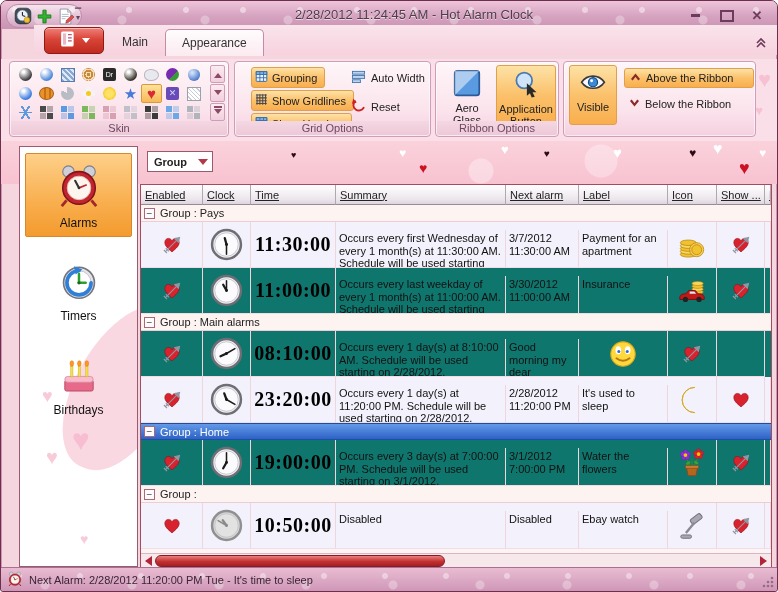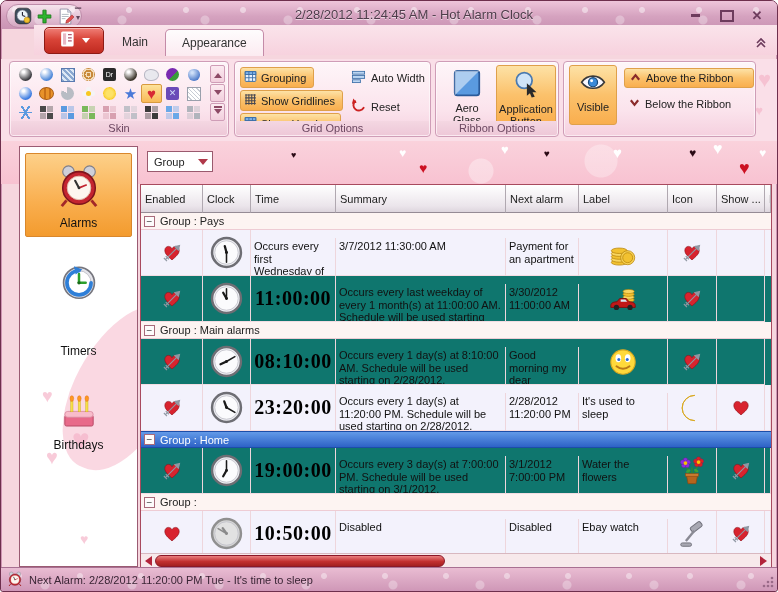--- a/index.html
+++ b/index.html
@@ -48,21 +48,21 @@
   .skitem{display:flex;align-items:center;justify-content:center;box-sizing:border-box;}
   .skitem.selected{background:linear-gradient(#fde29a,#f8b957);border:1px solid #d89a3e;border-radius:2px;}
   .skscroll{position:absolute;right:3px;top:3px;width:15px;}
   .sbtn{height:18px;margin-bottom:1px;background:linear-gradient(#fcebf1,#f2cfdd);border:1px solid #cf9db7;border-radius:2px;
     display:flex;align-items:center;justify-content:center;box-sizing:border-box;}
   .tri-up{width:0;height:0;border:4px solid transparent;border-bottom:5px solid #8d4a66;margin-bottom:2px;}
   .tri-dn{width:0;height:0;border:4px solid transparent;border-top:5px solid #8d4a66;margin-top:2px;}
   .gal{display:flex;flex-direction:column;align-items:center;}
   .gal .bar{width:8px;height:2px;background:#8d4a66;margin-bottom:1px;}
 
-  .gridcol{position:absolute;left:5px;top:5px;}
+  .gridcol{position:absolute;left:16px;top:5px;}
   .obtn{display:flex;align-items:center;gap:4px;height:19px;padding:0 7px 0 3px;width:max-content;
     background:linear-gradient(#fde2a6,#fbc16b 50%,#f9ae4e);border:1px solid #dfa04a;border-radius:3px;
     font-size:11px;color:#222;margin-bottom:2px;}
   .gridcol2{position:absolute;left:116px;top:7px;}
   .plainbtn{display:flex;align-items:center;gap:5px;font-size:11px;color:#222;margin-bottom:12px;}
 
   .bigbtn{position:absolute;top:3px;height:60px;display:flex;flex-direction:column;align-items:center;
     font-size:11px;line-height:12px;text-align:center;color:#222;box-sizing:border-box;padding-top:4px;}
   .bigbtn.orange{background:linear-gradient(#fde2a6,#fbc16b 50%,#f9ae4e);border:1px solid #dfa04a;border-radius:3px;}
   .b-aero{left:4px;width:54px;} .b-appbtn{left:60px;width:60px;} .b-visible{left:5px;width:48px;}
@@ -71,40 +71,40 @@
   .qbtn.active{background:linear-gradient(#fde2a6,#fbc16b 50%,#f9ae4e);border:1px solid #dfa04a;border-radius:3px;}
 
   
   .band{position:absolute;left:0;top:140px;right:0;height:43px;
     background-image:
       radial-gradient(circle at 480px 30px, rgba(255,255,255,.35) 12px, rgba(255,255,255,0) 13px),
       radial-gradient(circle at 600px 20px, rgba(255,255,255,.3) 16px, rgba(255,255,255,0) 17px),
       linear-gradient(#fad2dc,#f8c2d1);}
   .bheart{position:absolute;line-height:1;}
   .groupdd{position:absolute;left:146px;top:150px;width:66px;height:21px;background:#fff;border:1px solid #9a5a6e;
-    font-size:11px;display:flex;align-items:center;padding-left:6px;color:#222;box-sizing:border-box;}
+    font-size:11px;display:flex;align-items:center;padding-left:6px;color:#222;box-sizing:border-box;font-weight:bold;}
   .dda{margin-left:auto;margin-right:4px;width:0;height:0;border:5px solid transparent;border-top:6px solid #b0394a;margin-top:6px;}
 
   
   .sidebar{position:absolute;left:18px;top:145px;width:119px;height:421px;background:#fff;border:1px solid #9a5a72;overflow:hidden;box-sizing:border-box;}
   .sdecor{position:absolute;color:#f8cbd9;line-height:1;}
   .wing{position:absolute;right:-34px;top:150px;width:95px;height:180px;background:#f7c3d2;opacity:.65;
     border-radius:60% 40% 55% 45%;transform:rotate(25deg);}
   .sitem{position:relative;margin:6px 5px 0 5px;display:flex;flex-direction:column;align-items:center;
     padding:9px 0 6px;font-size:12px;color:#111;box-sizing:border-box;}
   .sitem.selected{background:linear-gradient(#fdd089,#f9ae4e 60%,#f39b2e);border:1px solid #d9872c;border-radius:2px;}
   .sitem .slabel{margin-top:4px;}
 
   
   .twrap{position:absolute;left:139px;top:183px;width:632px;height:385px;border:1px solid #a84a5e;
     background:#fcf4f4;box-sizing:border-box;overflow:hidden;}
   .rowsarea{position:absolute;left:0;right:0;top:0;bottom:15px;overflow:hidden;}
   .trow{display:grid;grid-template-columns:62px 48px 85px 170px 73px 89px 49px 48px 6px;}
-  .th{height:28px;background:linear-gradient(#ffffff,#ebe5eb 78%,#ddd5dd);border-right:1px solid #b0a8b0;border-bottom:1px solid #958b95;
-    font-size:11px;color:#222;display:flex;align-items:center;padding-left:4px;box-sizing:border-box;overflow:hidden;white-space:nowrap;}
+  .th{height:20px;background:linear-gradient(#ffffff,#ebe5eb 78%,#ddd5dd);border-right:1px solid #b0a8b0;border-bottom:1px solid #958b95;
+    font-size:11px;color:#222;display:flex;align-items:center;padding-left:4px;box-sizing:border-box;overflow:hidden;white-space:nowrap;text-decoration:underline;}
   .ghdr{height:17px;display:flex;align-items:center;gap:5px;font-size:11px;color:#222;background:#fdf4f2;
     border-bottom:1px solid #eeccd4;padding-left:3px;box-sizing:border-box;}
   .ghdr.sel{background:linear-gradient(#639ae8,#2d62c6);color:#fff;border-top:1px solid #1d4da8;border-bottom:1px solid #1d4da8;}
   .cbox{width:11px;height:11px;border:1px solid #a86a7a;background:#fdfbfb;font-size:10px;line-height:9px;text-align:center;color:#444;box-sizing:border-box;flex:none;}
   .drow{height:46px;background:#f3f2fc;}
   .drow.alt{background:#0f766e;}
   .td{border-right:1px solid #eed6dc;border-bottom:1px solid #f3dde3;display:flex;align-items:center;justify-content:center;
     box-sizing:border-box;overflow:hidden;}
   .td.txt{justify-content:flex-start;align-items:flex-start;padding:2px 3px;font-size:11px;line-height:12.5px;color:#111;text-align:left;display:block;margin-top:8px;}
   .td.time{font-family:"Liberation Serif",serif;font-weight:bold;font-size:20px;color:#000;letter-spacing:.5px;}
@@ -478,21 +478,21 @@
     <line x1="11" y1="39" x2="6" y2="45" stroke="#a32828" stroke-width="3"></line>
               <line x1="37" y1="39" x2="42" y2="45" stroke="#a32828" stroke-width="3"></line>
     <circle cx="24" cy="26" r="17" fill="#c42430" stroke="#7e141c" stroke-width="1.6"></circle>
               <circle cx="24" cy="26" r="12.3" fill="#fdf6ef" stroke="#e0bfae" stroke-width="1"></circle>
     <line x1="24" y1="26" x2="20" y2="18.5" stroke="#333" stroke-width="2.2" stroke-linecap="round"></line>
               <line x1="24" y1="26" x2="31.5" y2="23" stroke="#c42430" stroke-width="1.8" stroke-linecap="round"></line>
               <circle cx="24" cy="26" r="1.4" fill="#333"></circle>
             </svg></span>
           <span class="slabel">Alarms</span>
         </div>
-        <div class="sitem" style="margin-top: 16px; gap: 35px;">
+        <div class="sitem" style="margin-top: 16px;">
           <span><svg width="40" height="40" viewBox="0 0 48 48">
               <circle cx="24" cy="25" r="18.5" fill="#e4e4ea" stroke="#76767e" stroke-width="2"></circle>
               <circle cx="24" cy="25" r="14.5" fill="#fff" stroke="#b8b8c0" stroke-width="1"></circle>
     <path d="M24 10.5 A14.5 14.5 0 1 0 38.5 25" fill="none" stroke="#2e7fd8" stroke-width="4.4" stroke-linecap="round"></path>
     <path d="M18 5 L28 9 20 15 Z" fill="#2e7fd8"></path>
     <line x1="24" y1="25" x2="24" y2="14.5" stroke="#2ca02c" stroke-width="3" stroke-linecap="round"></line>
               <line x1="24" y1="25" x2="32" y2="25" stroke="#2ca02c" stroke-width="3" stroke-linecap="round"></line>
               <circle cx="24" cy="25" r="2" fill="#1a6a1a"></circle>
             </svg></span>
           <span class="slabel">Timers</span>
@@ -544,20 +544,21 @@
           </div>
           <div class="td">
             <svg width="33" height="33" viewBox="0 0 32 32">
               <circle cx="16" cy="16" r="14" fill="#ededf2" stroke="#6e6e74" stroke-width="2.4"></circle>
   <circle cx="16" cy="16" r="11.4" fill="#fbfbfd" stroke="#c0c0c8" stroke-width="0.8"></circle>
   <line x1="16" y1="16" x2="14.343558111343867" y2="9.818074711749961" stroke="#1a1a1a" stroke-width="2.2" stroke-linecap="round"></line>
   <line x1="16" y1="16" x2="16" y2="25.4" stroke="#1a1a1a" stroke-width="1.5" stroke-linecap="round"></line>
   <circle cx="16" cy="16" r="1.4" fill="#1a1a1a"></circle>
             </svg>
           </div>
+          <div class="td time">11:30:00</div>
           <div class="td txt">Occurs every first Wednesday of every 1 month(s) at 11:30:00 AM. Schedule will be used starting o...</div>
           <div class="td txt">3/7/2012 11:30:00 AM</div>
           <div class="td txt">Payment for an apartment</div>
           <div class="td">
             <svg width="30" height="30" viewBox="0 0 32 32">
               <g stroke="#b8860b" stroke-width="0.8">
                 <ellipse cx="12" cy="26" rx="8.5" ry="2.9" fill="#f2c130"></ellipse>
                 <ellipse cx="12" cy="22.9" rx="8.5" ry="2.9" fill="#f8d560"></ellipse>
                 <ellipse cx="12" cy="19.8" rx="8.5" ry="2.9" fill="#f2c130"></ellipse>
                 <ellipse cx="12" cy="16.7" rx="8.5" ry="2.9" fill="#f8d560"></ellipse>
@@ -597,20 +598,21 @@
               <circle cx="16" cy="16" r="14" fill="#ededf2" stroke="#6e6e74" stroke-width="2.4"></circle>
   <circle cx="16" cy="16" r="11.4" fill="#fbfbfd" stroke="#c0c0c8" stroke-width="0.8"></circle>
   <line x1="16" y1="16" x2="12.799999999999997" y2="10.457437415779594" stroke="#1a1a1a" stroke-width="2.2" stroke-linecap="round"></line>
   <line x1="16" y1="16" x2="16" y2="6.6" stroke="#1a1a1a" stroke-width="1.5" stroke-linecap="round"></line>
   <circle cx="16" cy="16" r="1.4" fill="#1a1a1a"></circle>
             </svg>
           </div>
           <div class="td time">11:00:00</div>
           <div class="td txt">Occurs every last weekday of every 1 month(s) at 11:00:00 AM. Schedule will be used starting o...</div>
           <div class="td txt">3/30/2012 11:00:00 AM</div>
+          <div class="td txt">Insurance</div>
           <div class="td">
             <svg width="30" height="30" viewBox="0 0 32 32">
               <g stroke="#b8860b" stroke-width="0.7">
                 <ellipse cx="22" cy="17" rx="6" ry="2.2" fill="#f2c130"></ellipse>
                 <ellipse cx="22" cy="14" rx="6" ry="2.2" fill="#f8d560"></ellipse>
                 <ellipse cx="22" cy="11" rx="6" ry="2.2" fill="#f2c130"></ellipse>
                 <ellipse cx="22" cy="8" rx="6" ry="2.2" fill="#f8d560"></ellipse>
               </g>
     <path d="M3 23 C3 20 6.5 19 9.5 19 L12.5 15.5 H19.5 L22.5 19 C26.5 19 29 20.3 29 23 L29 25 H3 Z" fill="#c11818" stroke="#7a0f0f" stroke-width="1"></path>
     <path d="M13.5 16.5 h5 l2 2.5 h-7 Z" fill="#d8e8f4"></path>

